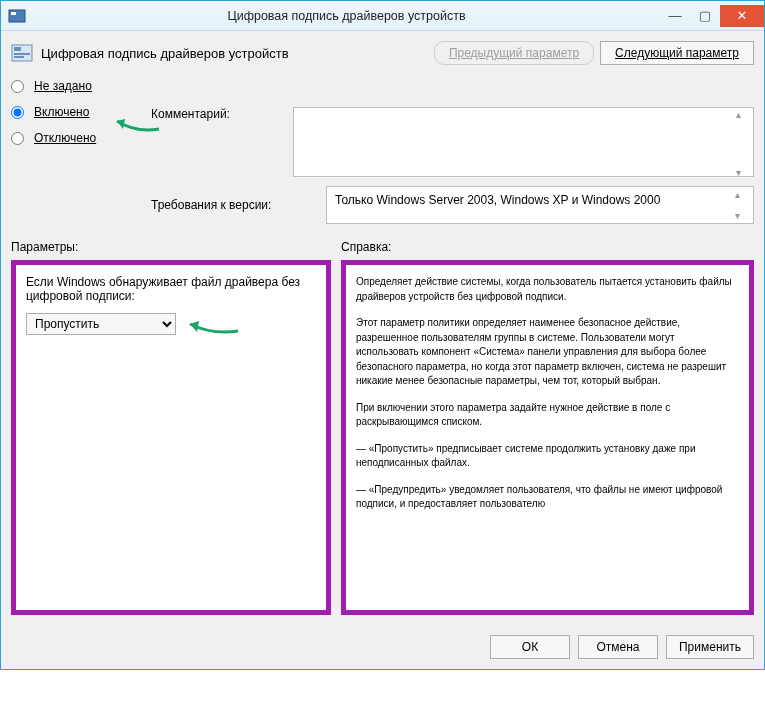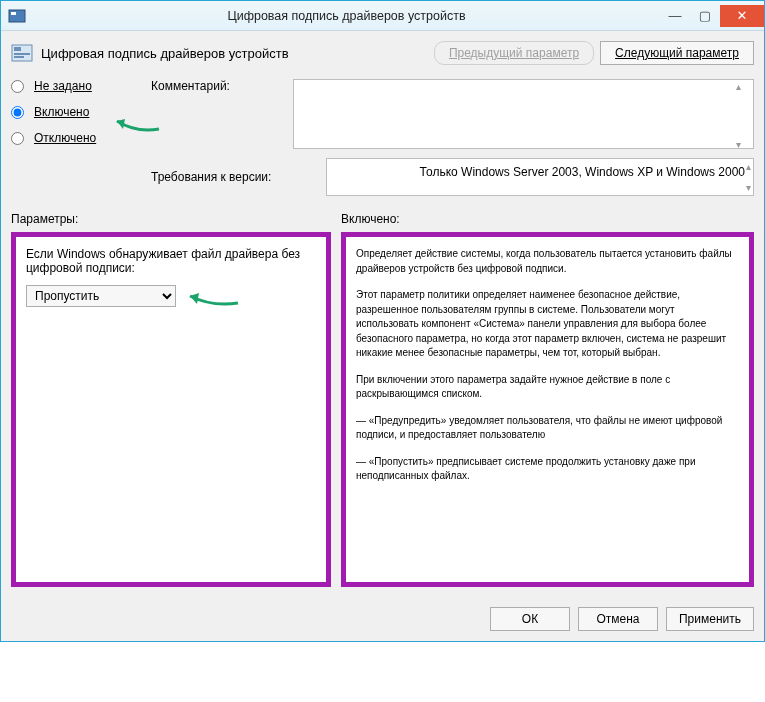--- a/index.html
+++ b/index.html
@@ -92,21 +92,20 @@
   }
   .req-row { display: flex; align-items: center; gap: 10px; margin-top: 6px; }
   .req-label { width: 165px; }
   .req-box {
     flex: 1;
     background: #fff;
     border: 1px solid #bdbdbd;
     padding: 6px 8px;
     min-height: 38px;
     position: relative;
-    text-align: right;
   }
   .scroll-stub {
     position: absolute; right: 2px; top: 2px; bottom: 2px;
     width: 16px;
     display: flex; flex-direction: column; justify-content: space-between;
     color: #999;
     font-size: 10px;
   }
   .lower {
     display: flex; gap: 10px; margin-top: 16px;
@@ -208,21 +207,21 @@
           <label>Отключено</label>
         </div>
       </div>
 
       <svg class="arrow" style="left:100px; top:32px;" width="50" height="24" viewBox="0 0 50 24">
         <path d="M 48 18 Q 25 22 6 10" stroke="#1aa36b" stroke-width="3" fill="none"></path>
         <path d="M 6 10 L 14 8 L 12 18 Z" fill="#1aa36b"></path>
       </svg>
 
       <div class="state-right">
-        <div style="display:flex; gap:12px; align-items:flex-start;">
+        <div style="display:flex; gap:12px; align-items:flex-start;margin-top:28px;">
           <span class="field-label" style="width:130px;">Комментарий:</span>
           <div style="flex:1; position:relative;">
             <textarea class="comment-box" value="" style=""></textarea>
             <div class="scroll-stub">
                 <span>▴</span>
                 <span>▾</span>
               </div>
           </div>
         </div>
         <div class="req-row">
@@ -244,27 +243,27 @@
         <div class="panel" style="position:relative;">
           <div class="option-text">Если Windows обнаруживает файл драйвера без цифровой подписи:</div>
           <select class="combo" id="combo"><option>Пропустить</option><option>Предупредить</option><option>Заблокировать</option></select>
           <svg class="arrow" style="left:168px; top:48px;" width="56" height="24" viewBox="0 0 56 24">
             <path d="M 54 18 Q 28 22 6 11" stroke="#1aa36b" stroke-width="3" fill="none"></path>
             <path d="M 6 11 L 15 8 L 13 19 Z" fill="#1aa36b"></path>
           </svg>
         </div>
       </div>
       <div class="lower-col">
-        <div class="col-label">Включено:</div>
+        <div class="col-label">Справка:</div>
         <div class="panel help">
           <p>Определяет действие системы, когда пользователь пытается установить файлы драйверов устройств без цифровой подписи.</p>
           <p>Этот параметр политики определяет наименее безопасное действие, разрешенное пользователям группы в системе. Пользователи могут использовать компонент «Система» панели управления для выбора более безопасного параметра, но когда этот параметр включен, система не разрешит никакие менее безопасные параметры, чем тот, который выбран.</p>
           <p>При включении этого параметра задайте нужное действие в поле с раскрывающимся списком.</p>
+          <p>— «Пропустить» предписывает системе продолжить установку даже при неподписанных файлах.</p>
           <p>— «Предупредить» уведомляет пользователя, что файлы не имеют цифровой подписи, и предоставляет пользователю</p>
-          <p>— «Пропустить» предписывает системе продолжить установку даже при неподписанных файлах.</p>
         </div>
       </div>
     </div>
 
   </div>
 
   <div class="dialog-buttons">
     <button class="dlg-btn">ОК</button>
     <button class="dlg-btn">Отмена</button>
     <button class="dlg-btn">Применить</button>

